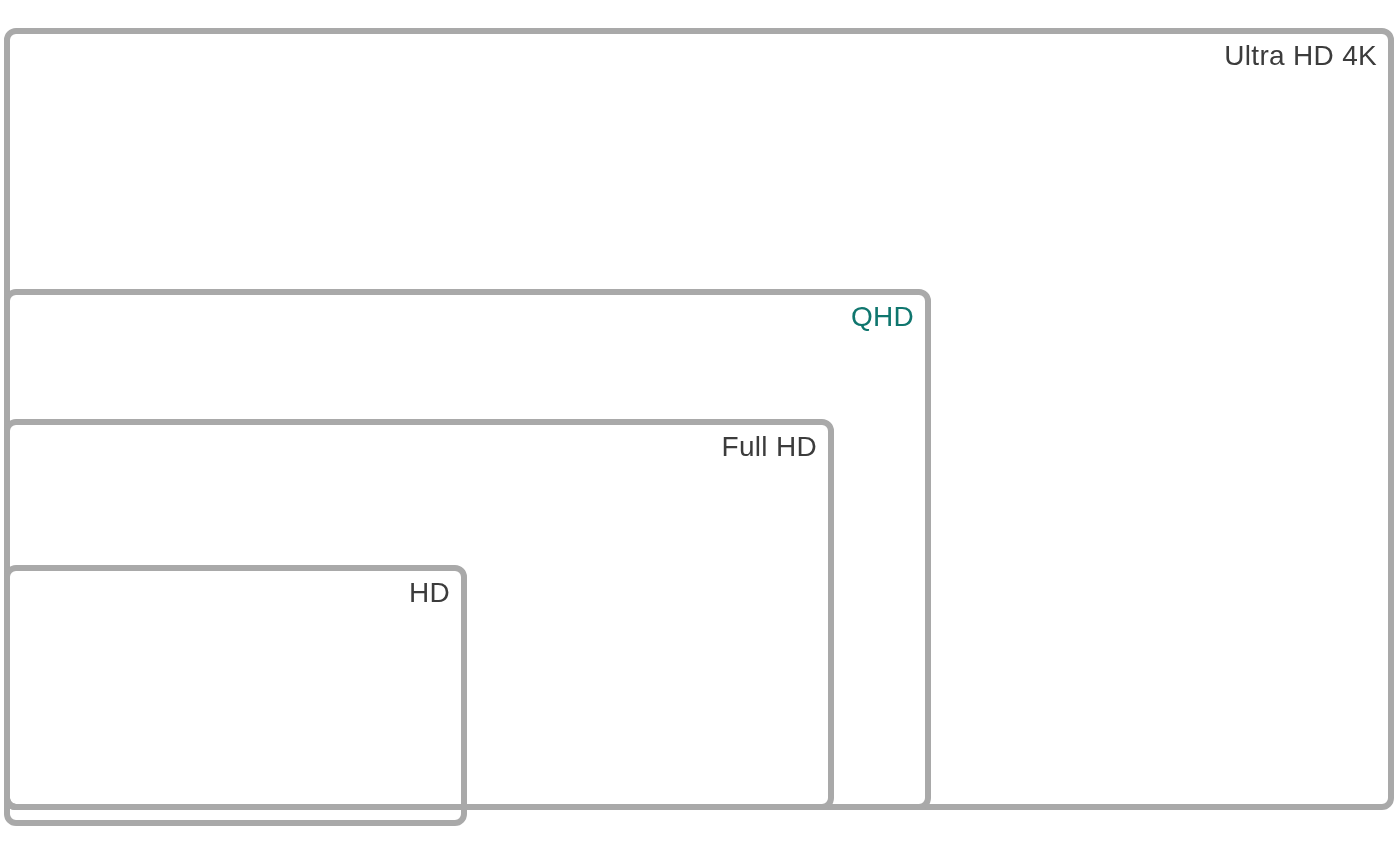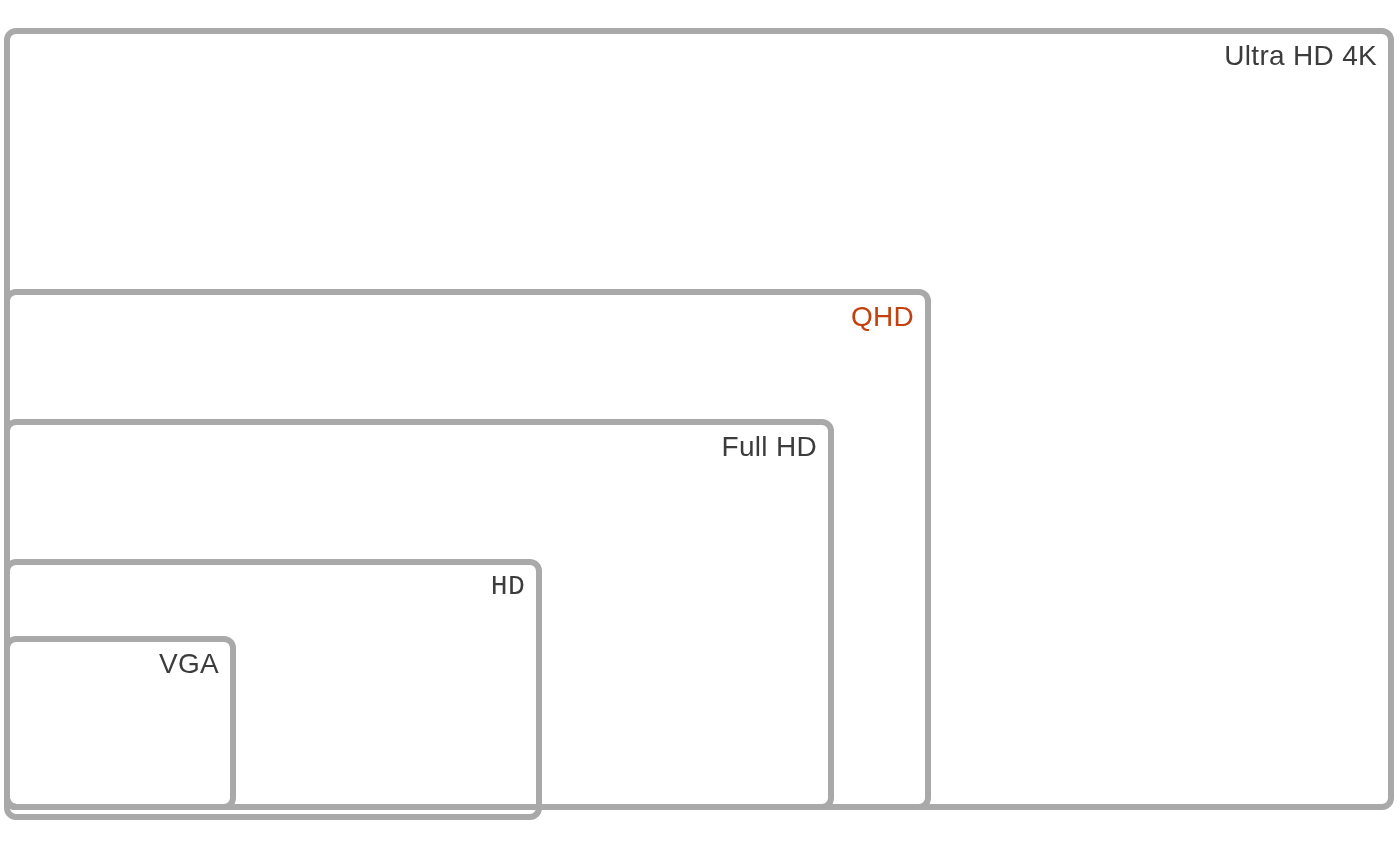--- a/index.html
+++ b/index.html
@@ -40,29 +40,26 @@
 </head>
 <body style="background: rgb(255, 255, 255);">
 
 <div id="diagram">
 
   <div class="res-box" style="width: 1390px; height: 782px; left: 4px; bottom: 31px; border-color: rgb(169, 169, 169);">
     <span class="res-label" style="color: rgb(60, 60, 60);">Ultra HD 4K</span>
   </div>
 
   <div class="res-box" style="width: 927px; height: 521px; left: 4px; bottom: 31px; border-color: rgb(169, 169, 169);">
-    <span class="res-label" style="color: #c2410c;">QHD</span>
+    <span class="res-label" style="color: #0f766e;">QHD</span>
   </div>
 
   <div class="res-box" style="width: 830px; height: 391px; left: 4px; bottom: 31px; border-color: rgb(169, 169, 169); margin-top: 35px;">
     <span class="res-label" style="color: rgb(60, 60, 60);">Full HD</span>
   </div>
 
-  <div class="res-box" style="width: 538px; height: 261px; left: 4px; bottom: 21px; border-color: rgb(169, 169, 169); font-family: Liberation Mono, monospace;">
+  <div class="res-box" style="width: 463px; height: 261px; left: 4px; bottom: 15px; border-color: rgb(169, 169, 169);">
     <span class="res-label" style="color: rgb(60, 60, 60);">HD</span>
   </div>
 
 
-  <div class="res-box" style="width: 232px; height: 174px; left: 4px; bottom: 31px; border-color: rgb(169, 169, 169);">
-    <span class="res-label" style="color: rgb(60, 60, 60);">VGA</span>
-  </div>
 
 </div>
 
 </body></html>

